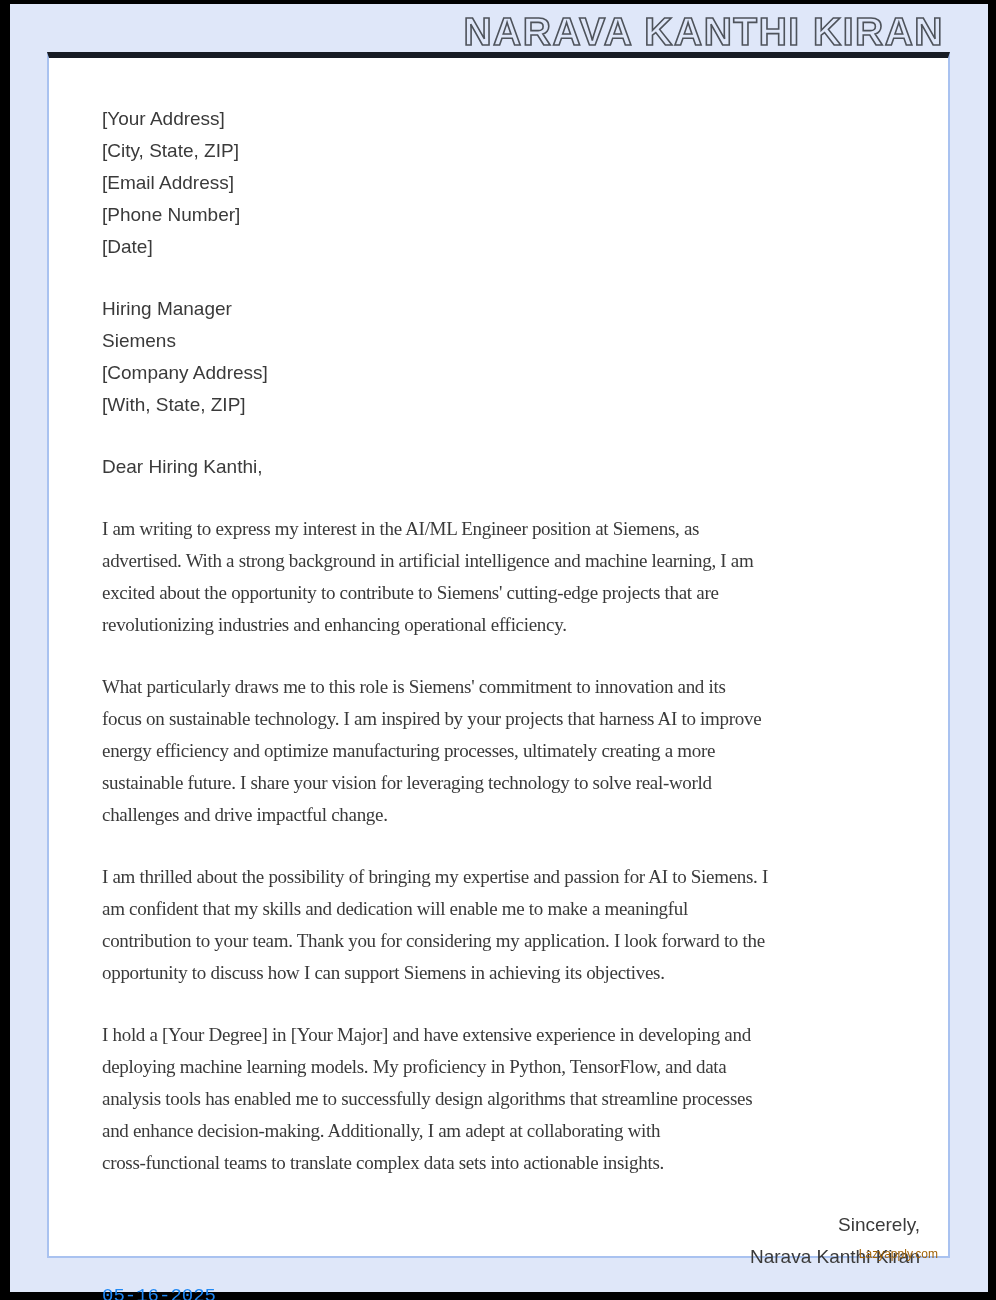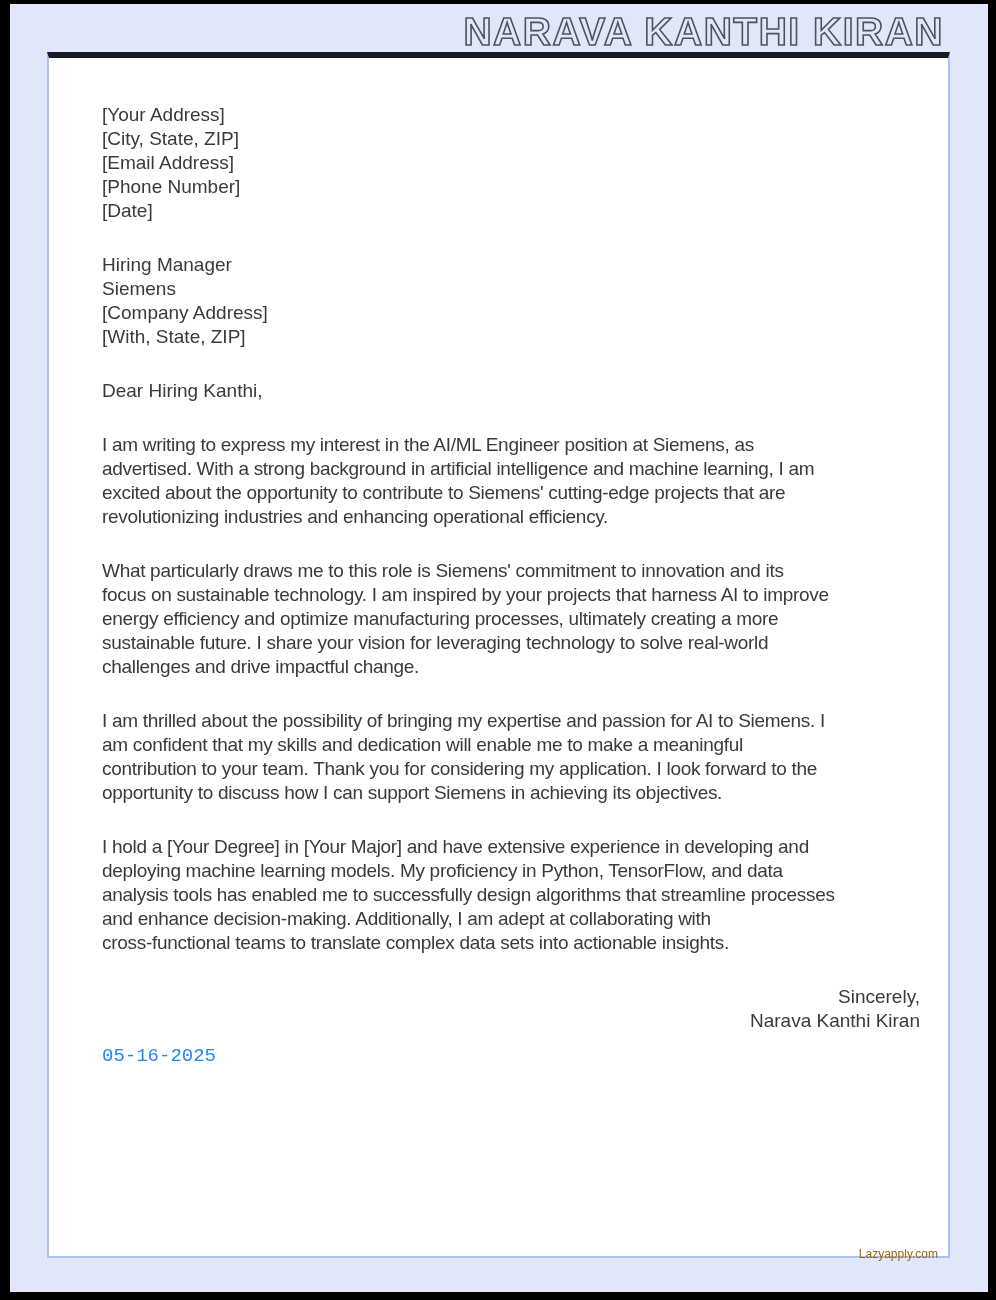--- a/index.html
+++ b/index.html
@@ -44,26 +44,27 @@
     background: #ffffff;
     border: 2px solid var(--page-border, #a9c2f0);
     border-top: 6px solid var(--header-rule, #171c24);
   }
   .content {
     padding: 45px 28px 0 53px;
   }
   .block {
     white-space: pre-line;
     font-size: 19px;
-    line-height: 24px;
+    line-height: 32px;
     color: var(--body-text, #3a3a3a);
     margin: 0 0 30px 0;
   }
   .para {
     letter-spacing: -0.3px;
+    font-family: Liberation Serif, serif;
   }
   .closing {
     margin-bottom: 8px;
     text-align: right;
   }
   .date {
     font-size: 19px;
     line-height: 30px;
     color: var(--date-text, #1e88f5);
     font-family: Liberation Mono, monospace;

